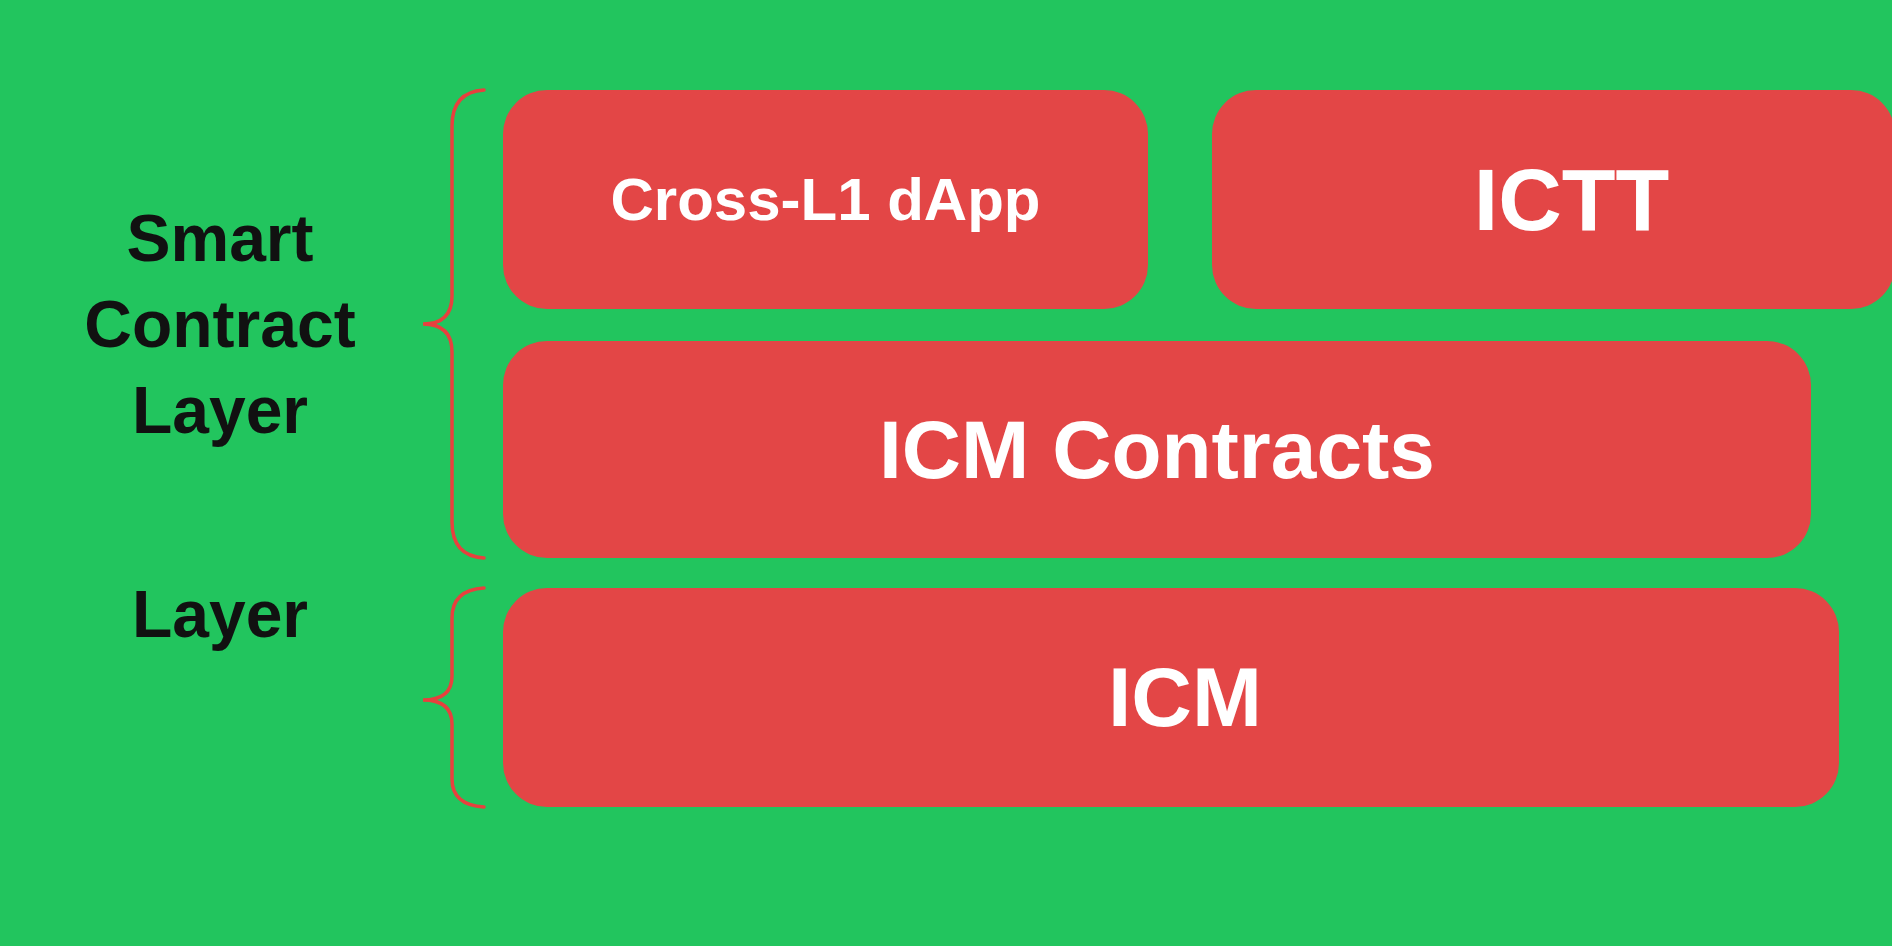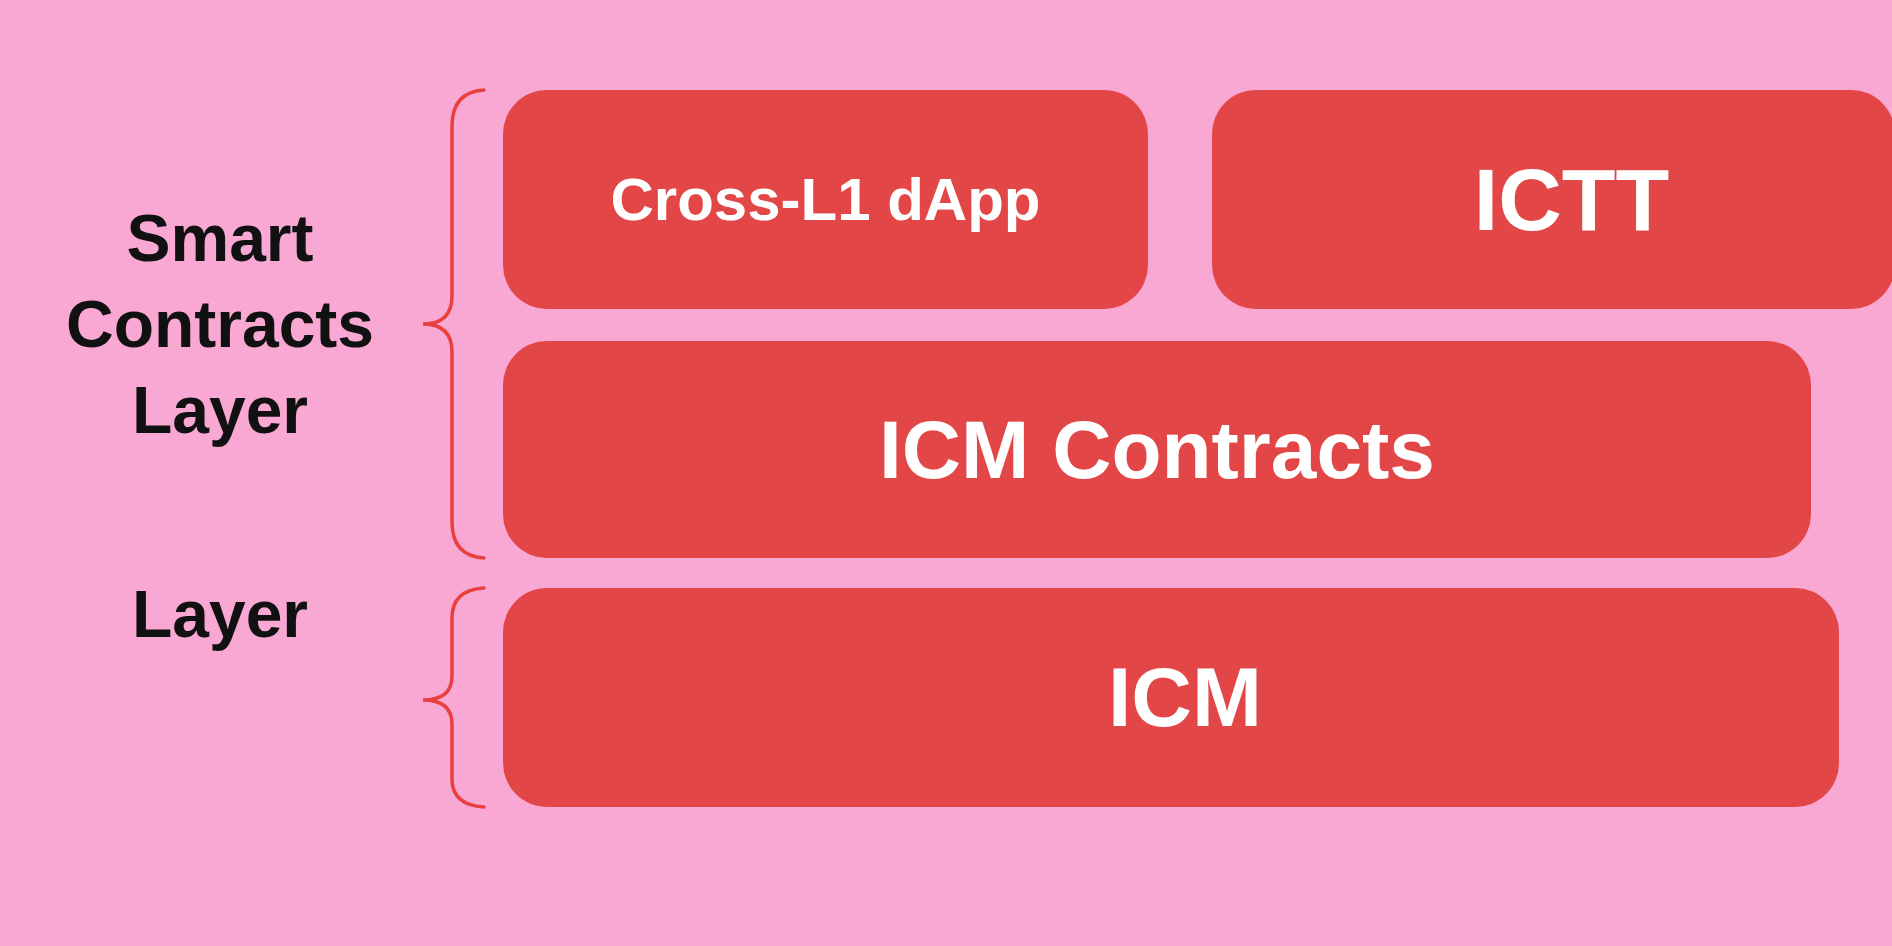--- a/index.html
+++ b/index.html
@@ -4,21 +4,21 @@
 <style>
   html, body {
     margin: 0;
     padding: 0;
     background: #ffffff;
   }
   .canvas {
     position: relative;
     width: 1892px;
     height: 946px;
-    background: #f9a8d4;
+    background: #22c55e;
     overflow: hidden;
     font-family: "Liberation Sans", "DejaVu Sans", sans-serif;
   }
 
   
   .red-box {
     position: absolute;
     background: #E34646;
     border-radius: 44px;
     display: flex;
@@ -80,21 +80,21 @@
     stroke-linecap: round;
   }
 </style>
 </head>
 <body>
 
 <div class="canvas">
 
   <div class="layer-label label-smart">
     <div>Smart</div>
-    <div>Contracts</div>
+    <div>Contract</div>
     <div>Layer</div>
   </div>
 
   <div class="layer-label label-vm">
     <div>Layer</div>
   </div>
 
   <svg class="brace-layer" viewBox="0 0 1892 946" xmlns="http://www.w3.org/2000/svg">
     <path d="M 484 90
              Q 452 92, 452 126

